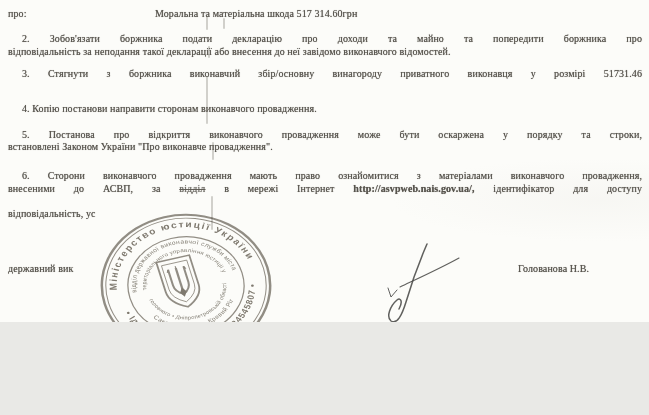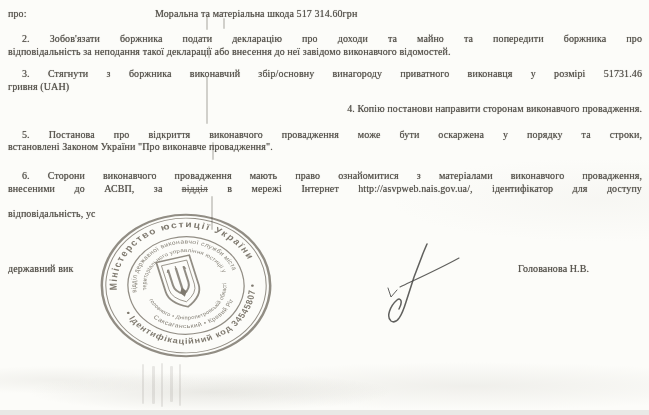--- a/index.html
+++ b/index.html
@@ -1,35 +1,35 @@
 <!DOCTYPE html>
 <html><head>
 <meta charset="utf-8">
 <style>
   html,body{margin:0;padding:0;background:#e9e9e6;}
   .page{
-    position:relative;width:649px;height:410px;overflow:hidden;
+    position:relative;width:649px;height:322px;overflow:hidden;
     background:
       radial-gradient(ellipse 260px 28px at 210px 392px, rgba(186,184,176,.28), transparent 70%),
       radial-gradient(ellipse 420px 34px at 470px 386px, rgba(196,194,186,.22), transparent 70%),
       radial-gradient(ellipse 200px 20px at 60px 380px, rgba(196,194,186,.20), transparent 70%),
       radial-gradient(ellipse 300px 60px at 600px 200px, rgba(210,208,200,.12), transparent 70%),
       #fcfcf9;
     font-family:"Liberation Serif","DejaVu Serif",serif;
     color:#57544d;
   }
   .line{
     position:absolute;left:8px;width:634px;
     font-size:10px;line-height:13px;letter-spacing:.1px;
     text-shadow:0 0 .7px rgba(87,84,77,.85);
   }
   .just{text-align:justify;text-align-last:justify;}
-  .indent{text-indent:14px;text-align:right;}
+  .indent{text-indent:14px;}
   .abs{position:absolute;top:0;}
-  .bold{font-weight:normal;margin-top:42px;}
+  .bold{font-weight:bold;margin-top:42px;}
   .struck{text-decoration:line-through;color:rgba(95,92,85,.65);}
   .redacted{color:rgba(140,137,128,.55);letter-spacing:-1px;}
   .gap{display:inline-block;width:54px;}
   .wsp{word-spacing:10px;}
   .streak{position:absolute;background:rgba(110,105,96,.30);border-radius:1px;}
   .smudge{position:absolute;background:rgba(130,126,116,.16);border-radius:1px;}
   .stamp-svg{position:absolute;left:95px;top:209px;mix-blend-mode:multiply;opacity:.92;filter:blur(.35px);}
   .sig-svg{position:absolute;left:375px;top:240px;filter:blur(.2px);}
 </style>
 </head>
@@ -39,21 +39,20 @@
 
   <div class="line" style="top:7px">
     <span class="abs" style="left:0">про:</span>
     <span class="abs" style="left:147px">Моральна та матеріальна шкода 517 314.60грн</span>
   </div>
 
   <div class="line just indent" style="top:32px">2. Зобов'язати боржника подати декларацію про доходи та майно та попередити боржника про</div>
   <div class="line just" style="top:45px;text-align-last:left;">відповідальність за неподання такої декларації або внесення до неї завідомо виконавчого відомостей.</div>
 
   <div class="line just indent" style="top:67px">3. Стягнути з боржника виконавчий збір/основну винагороду приватного виконавця у розмірі 51731.46</div>
-  <div class="line" style="top:80px">гривня (UAH)</div>
 
   <div class="line indent" style="top:102px">4. Копію постанови направити сторонам виконавчого провадження.</div>
 
   <div class="line just indent" style="top:128px">5. Постанова про відкриття виконавчого провадження може бути оскаржена у порядку та строки,</div>
   <div class="line" style="top:140px">встановлені Законом України "Про виконавче провадження".</div>
 
   <div class="line just indent" style="top:169px">6. Сторони виконавчого провадження мають право ознайомитися з матеріалами виконавчого провадження,</div>
   <div class="line just" style="top:182px">
     <span>внесеними до АСВП, за</span>
     <span class="struck">відділ</span>

